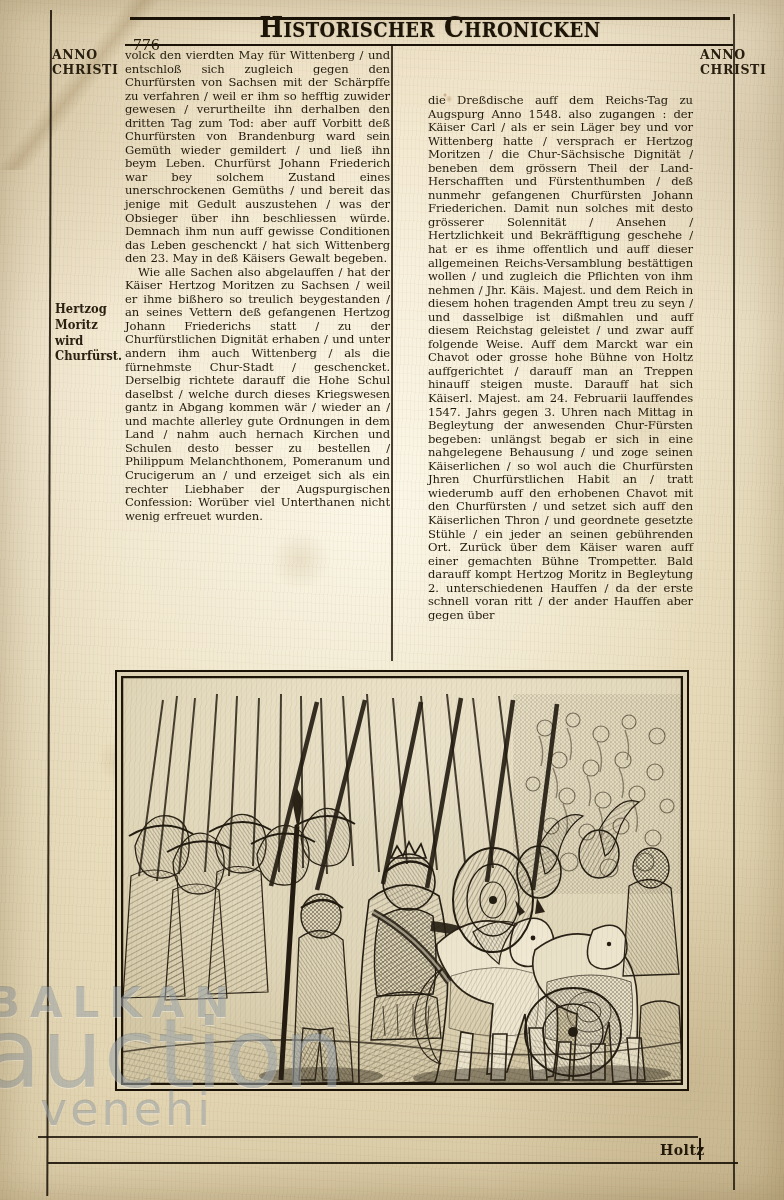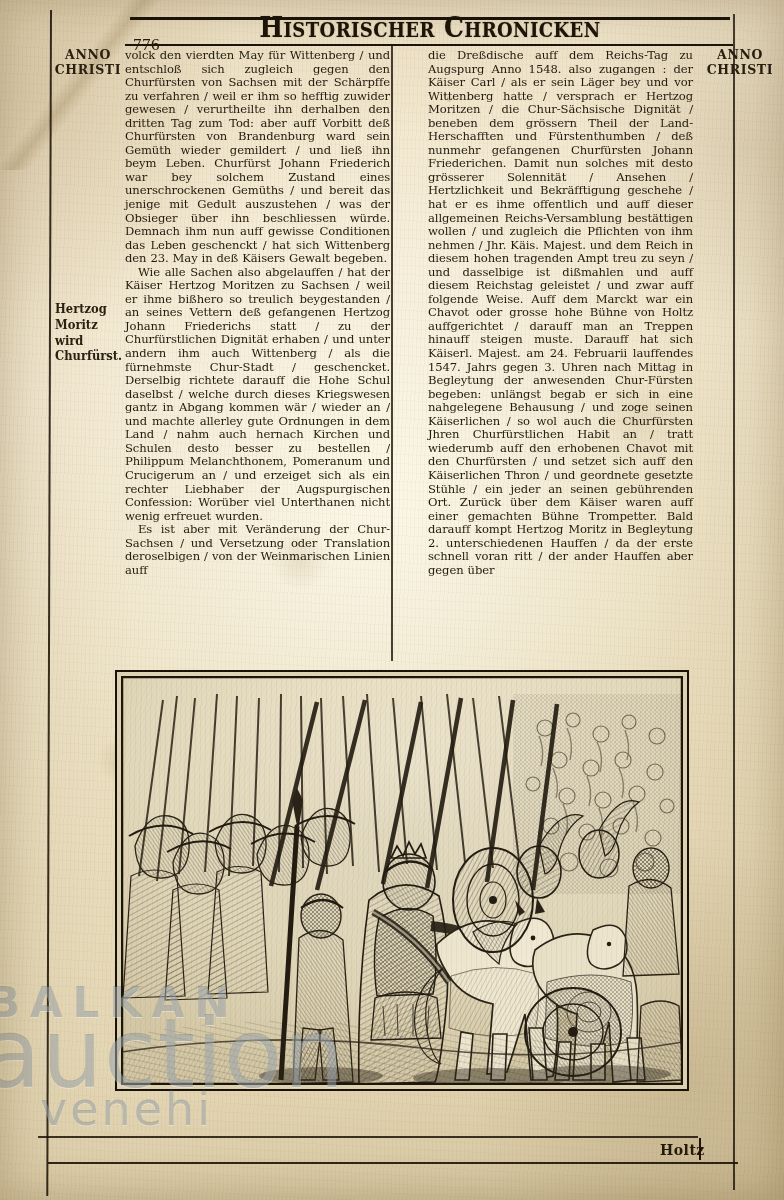--- a/index.html
+++ b/index.html
@@ -64,21 +64,21 @@
     font-variant:small-caps;
     transform:scaleY(1.12);
     text-shadow:0 0 1px rgba(40,28,10,.45);
   }
 
   
   .margin-note{
     position:absolute;
     font-family:"DejaVu Serif",serif;
     color:#2a2010;
-    text-align:center;
+    text-align:left;
     line-height:1.18;
   }
   #anno-left {left:52px; top:48px; width:72px;font-size:12.5px;letter-spacing:.6px;font-weight:600;}
   #anno-right{left:700px;top:48px; width:80px;font-size:12.5px;letter-spacing:.6px;font-weight:600;}
   #side-note {left:52px; top:303px;width:74px;font-size:11.5px;font-weight:700;
               text-align:left;padding-left:3px;line-height:1.3;
               font-family:"DejaVu Serif",serif;transform:scaleY(1.05);}
 
   
   #columns{
@@ -90,21 +90,21 @@
     font-family:"DejaVu Serif",serif;
     font-size:11.6px;
     line-height:13.55px;
     color:#221a0c;
     text-align:justify;
     hyphens:none;
     letter-spacing:-.1px;
     word-spacing:.4px;
   }
   #col-left{margin-right:12px;}
-  #col-right{margin-left:14px;}
+  #col-right{margin-left:14px;margin-top:45px;}
   .col p{margin:0;}
   .col p.indent{text-indent:13px;}
 
   
   #plate-wrap{
     position:absolute;left:117px;top:672px;width:570px;height:417px;
     background:#ddd2b4;
     box-shadow:0 0 0 2px #1a1206;
   }
   #plate{
@@ -179,21 +179,20 @@
 CHRISTI</div>
   <div class="margin-note" id="side-note" style="white-space:pre-line">Hertzog
 Moritz
 wird
 Churfürst.</div>
 
   <div id="columns">
     <div class="col" id="col-left">
       <p>volck den vierdten May für Wittenberg / und entschloß sich zugleich gegen den Churfürsten von Sachsen mit der Schärpffe zu verfahren / weil er ihm so hefftig zuwider gewesen / verurtheilte ihn derhalben den dritten Tag zum Tod: aber auff Vorbitt deß Churfürsten von Brandenburg ward sein Gemüth wieder gemildert / und ließ ihn beym Leben.  Churfürst Johann Friederich war bey solchem Zustand eines unerschrockenen Gemüths / und bereit das jenige mit Gedult auszustehen / was der Obsieger über ihn beschliessen würde.  Demnach ihm nun auff gewisse Conditionen das Leben geschenckt / hat sich Wittenberg den 23. May in deß Käisers Gewalt begeben.</p>
       <p class="indent">Wie alle Sachen also abgelauffen / hat der Käiser Hertzog Moritzen zu Sachsen / weil er ihme bißhero so treulich beygestanden / an seines Vettern deß gefangenen Hertzog Johann Friederichs statt / zu der Churfürstlichen Dignität erhaben / und unter andern ihm auch Wittenberg / als die fürnehmste Chur-Stadt / geschencket.  Derselbig richtete darauff die Hohe Schul daselbst / welche durch dieses Kriegswesen gantz in Abgang kommen wär / wieder an / und machte allerley gute Ordnungen in dem Land / nahm auch hernach Kirchen und Schulen desto besser zu bestellen / Philippum Melanchthonem, Pomeranum und Crucigerum an / und erzeiget sich als ein rechter Liebhaber der Augspurgischen Confession: Worüber viel Unterthanen nicht wenig erfreuet wurden.</p>
-      <p class="indent">Es ist aber mit Veränderung der Chur-Sachsen / und Versetzung oder Translation deroselbigen / von der Weinmarischen Linien auff</p>
     </div>
     <div class="col" id="col-right">
       <p>die Dreßdische auff dem Reichs-Tag zu Augspurg Anno 1548. also zugangen : der Käiser Carl / als er sein Läger bey und vor Wittenberg hatte / versprach er Hertzog Moritzen / die Chur-Sächsische Dignität / beneben dem grössern Theil der Land-Herschafften und Fürstenthumben / deß nunmehr gefangenen Churfürsten Johann Friederichen.  Damit nun solches mit desto grösserer Solennität / Ansehen / Hertzlichkeit und Bekräfftigung geschehe / hat er es ihme offentlich und auff dieser allgemeinen Reichs-Versamblung bestättigen wollen / und zugleich die Pflichten von ihm nehmen / Jhr. Käis. Majest. und dem Reich in diesem hohen tragenden Ampt treu zu seyn / und dasselbige ist dißmahlen und auff diesem Reichstag geleistet / und zwar auff folgende Weise.  Auff dem Marckt war ein Chavot oder grosse hohe Bühne von Holtz auffgerichtet / darauff man an Treppen hinauff steigen muste.  Darauff hat sich Käiserl. Majest. am 24. Februarii lauffendes 1547. Jahrs gegen 3. Uhren nach Mittag in Begleytung der anwesenden Chur-Fürsten begeben: unlängst begab er sich in eine nahgelegene Behausung / und zoge seinen Käiserlichen / so wol auch die Churfürsten Jhren Churfürstlichen Habit an / tratt wiederumb auff den erhobenen Chavot mit den Churfürsten / und setzet sich auff den Käiserlichen Thron / und geordnete gesetzte Stühle / ein jeder an seinen gebührenden Ort.  Zurück über dem Käiser waren auff einer gemachten Bühne Trompetter.  Bald darauff kompt Hertzog Moritz in Begleytung 2. unterschiedenen Hauffen / da der erste schnell voran ritt / der ander Hauffen aber gegen über</p>
     </div>
   </div>
 
   <div id="plate-wrap">
     <div id="plate">
       <svg viewBox="0 0 562 409" preserveAspectRatio="none" aria-hidden="true">
         <defs>

